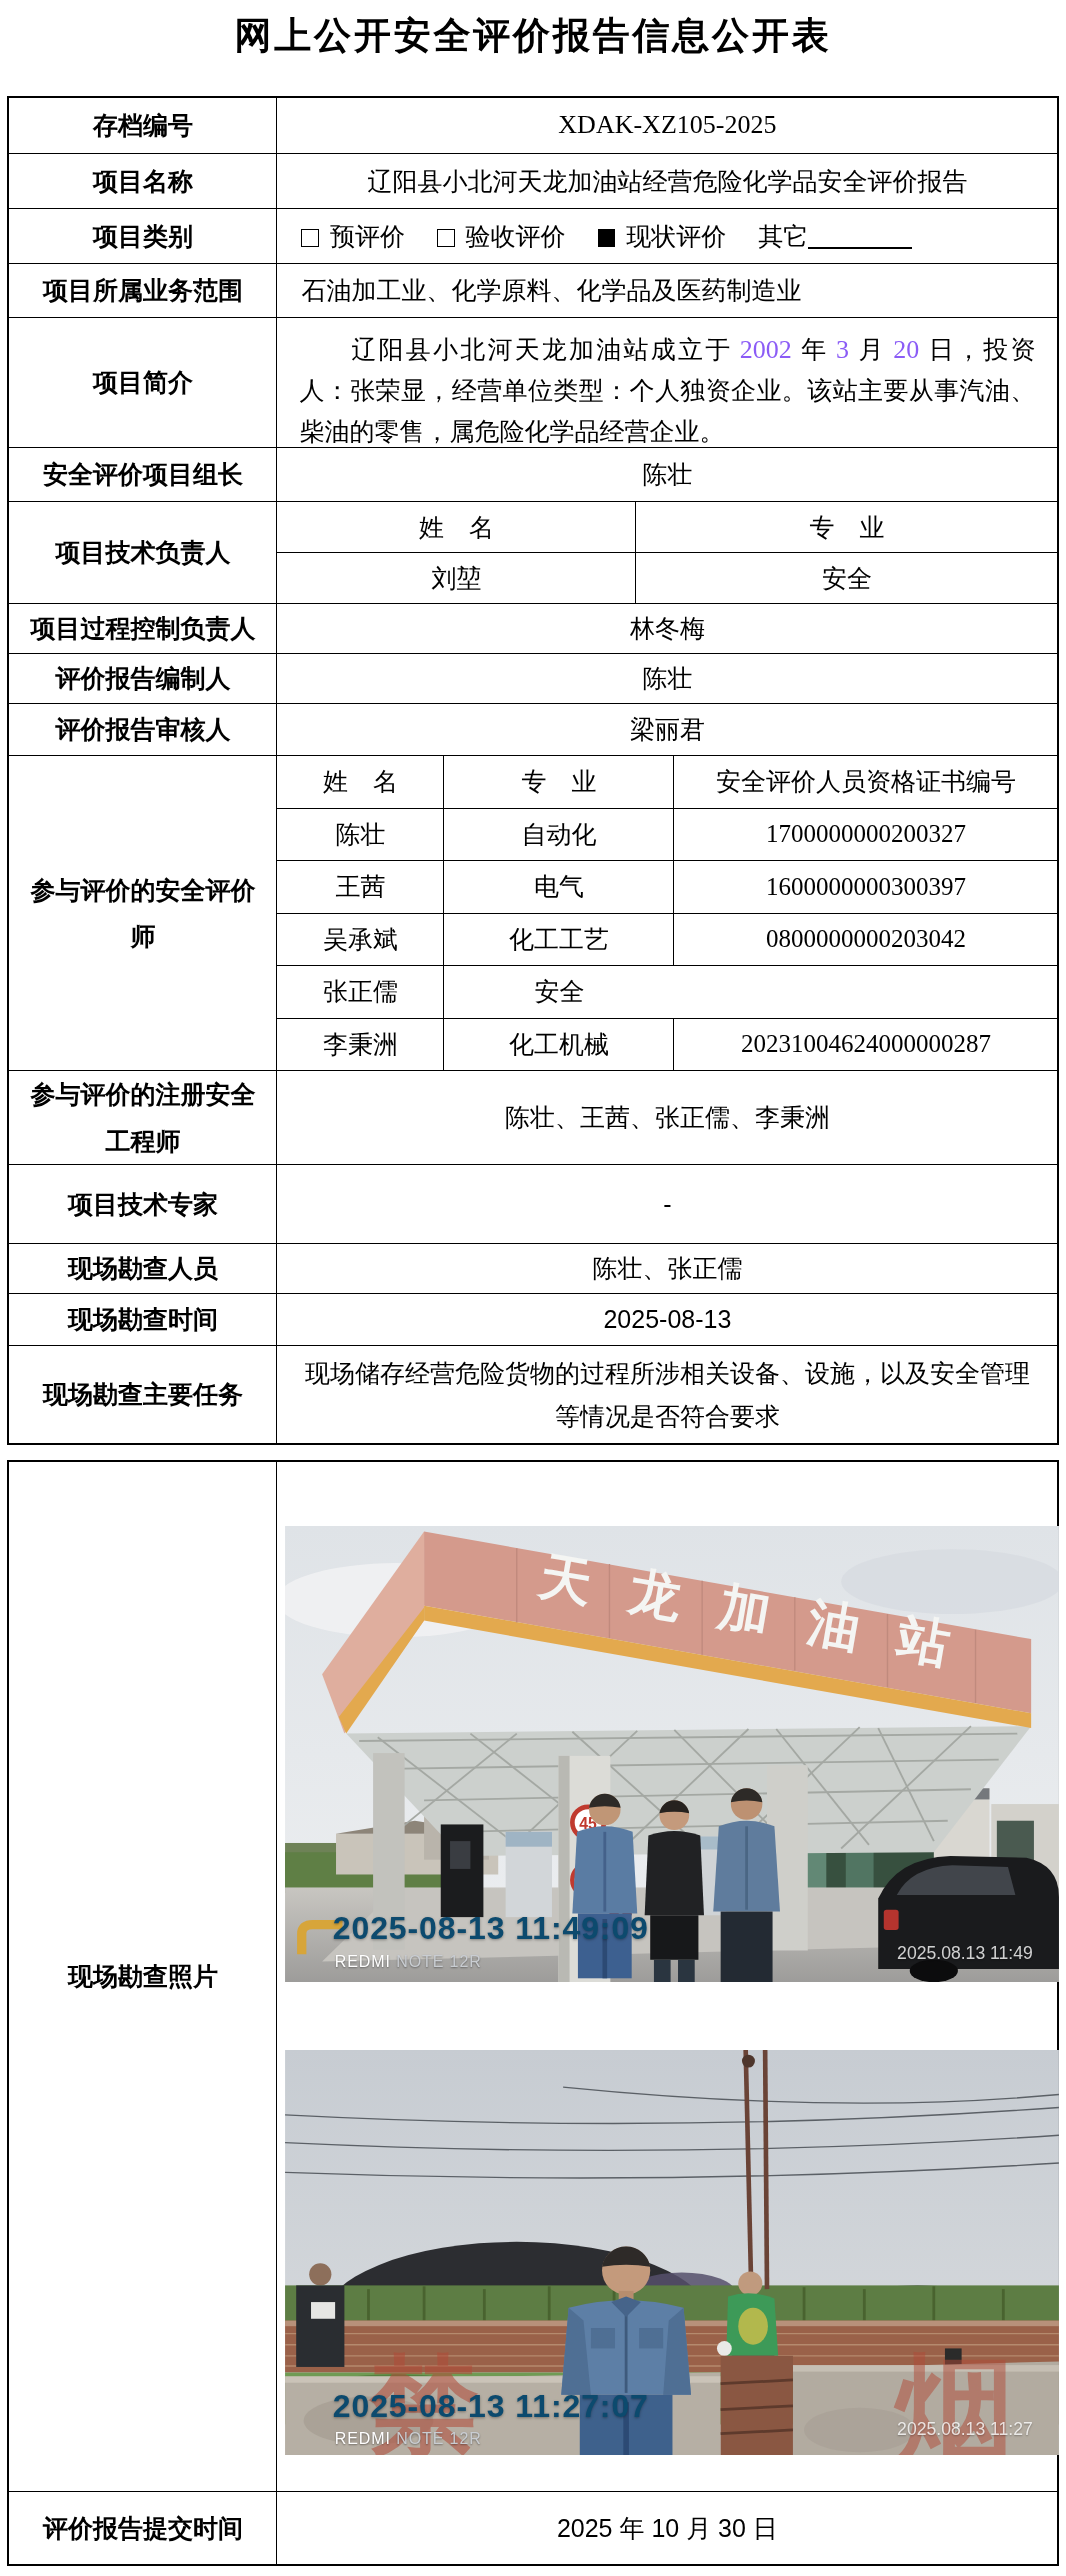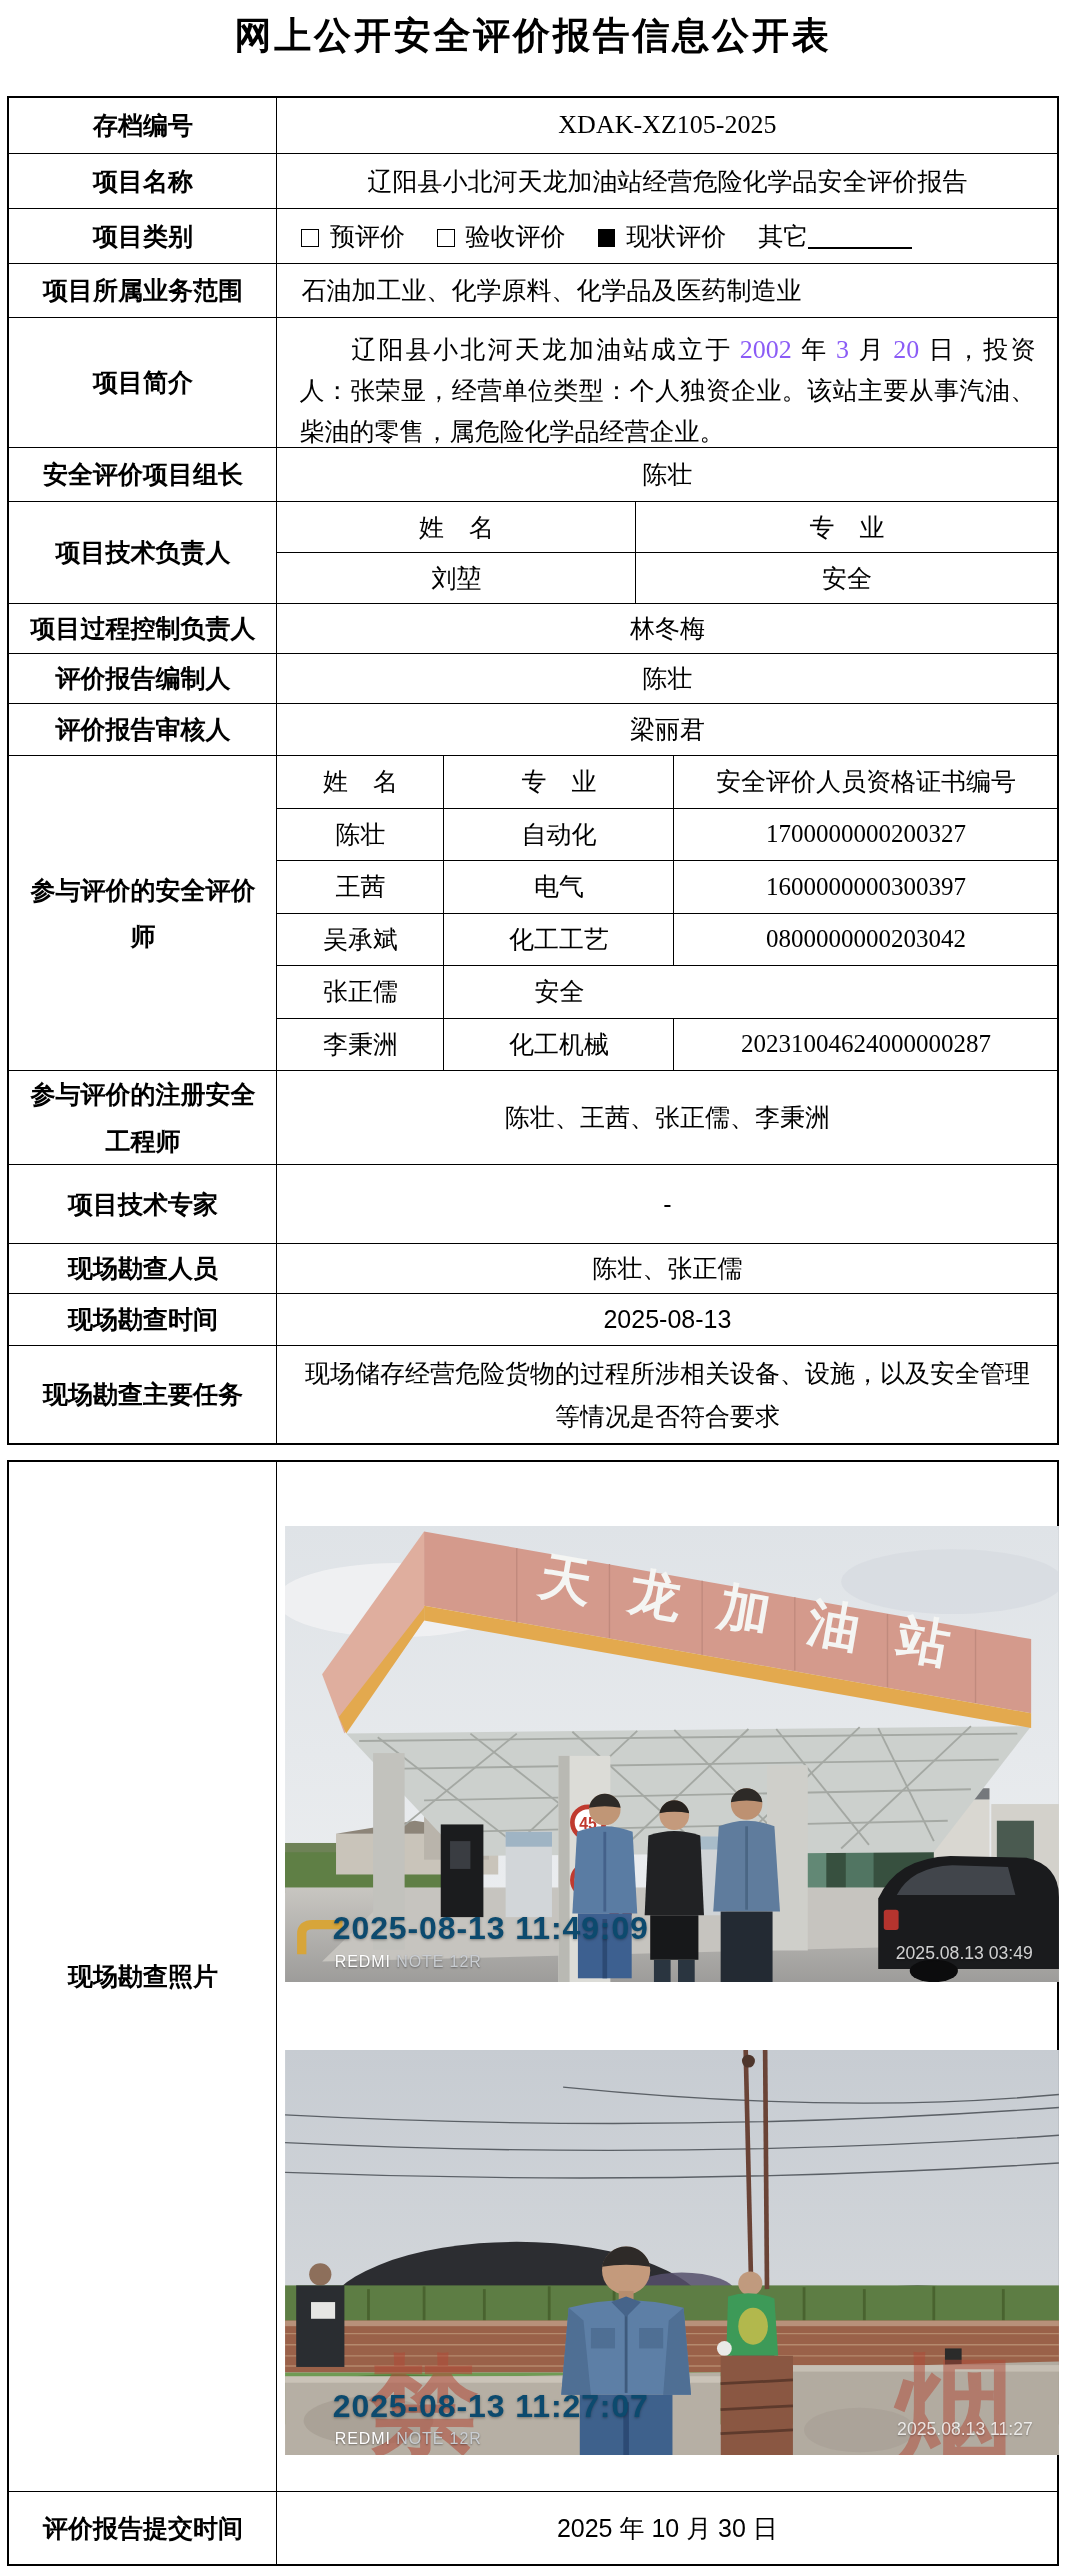--- a/index.html
+++ b/index.html
@@ -296,21 +296,21 @@
               <path d="M468,324 Q498,312 528,324 L534,416 L462,416 Z" fill="#5f7c9d"></path>
               <line x1="498" y1="324" x2="498" y2="414" stroke="#4a6684" stroke-width="3"></line>
               <rect x="470" y="416" width="56" height="76" fill="#232a33"></rect>
             </g>
           </svg>
           <div class="ph-ts" style="bottom:35px">2025-08-13 11:49:09</div>
           <div class="ph-dev" style="bottom:11px">
             <span class="brand">REDMI</span>
             <span class="model">NOTE 12R</span>
           </div>
-          <div class="ph-wm" style="bottom:18.5px">2025.08.13  03:49</div>
+          <div class="ph-wm" style="bottom:18.5px">2025.08.13  11:49</div>
         </div>
 
         <div class="photo-frame" style="top:588px; height:405px;">
           <svg width="774" height="405" viewBox="0 0 835 437">
             <defs>
               <linearGradient id="sky2" x1="0" y1="0" x2="0" y2="1">
                 <stop offset="0" stop-color="#c7ccd2"></stop>
                   <stop offset="1" stop-color="#d9dcdf"></stop>
               </linearGradient>
             </defs>

